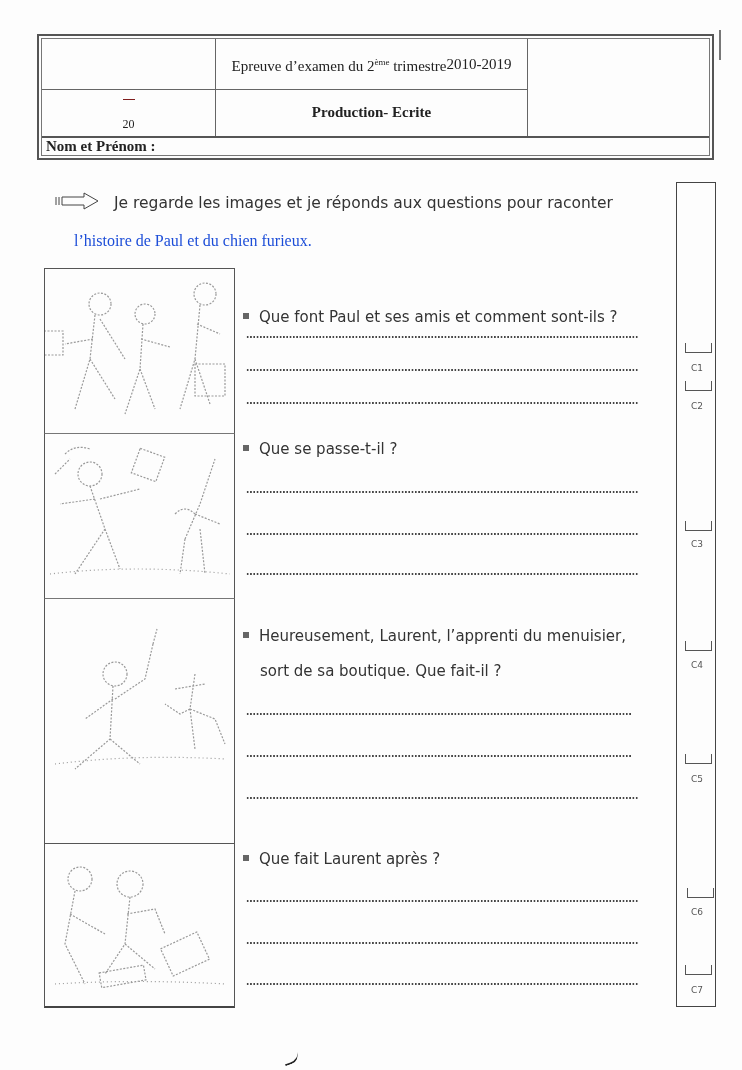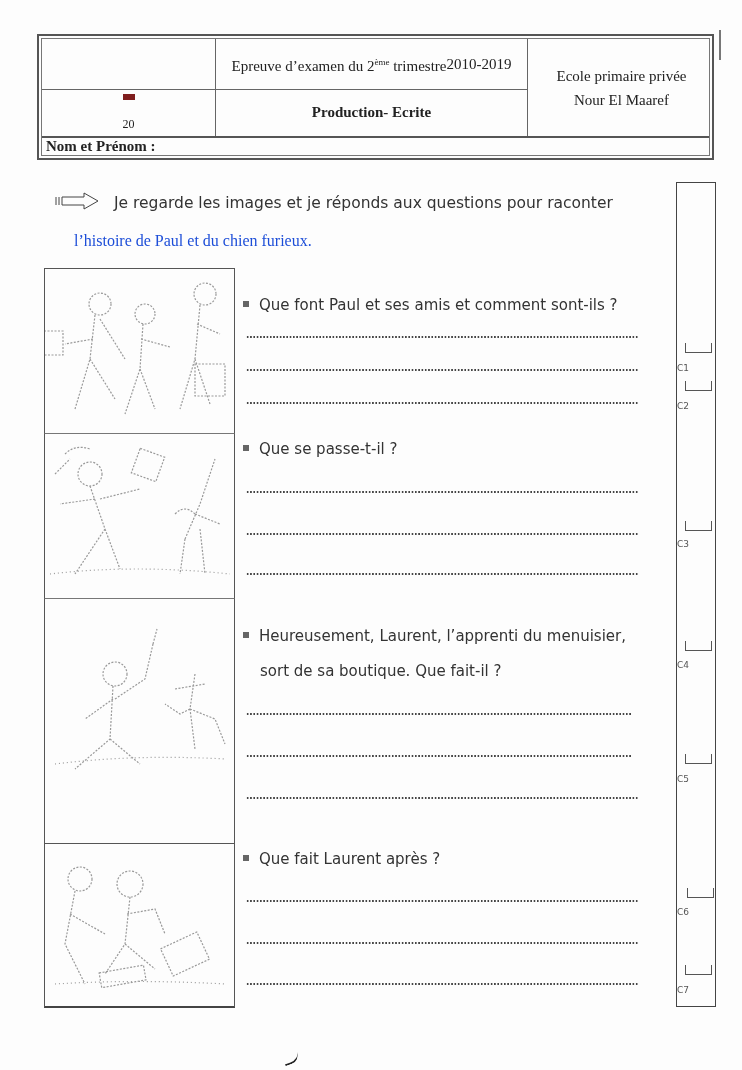--- a/index.html
+++ b/index.html
@@ -14,21 +14,21 @@
     }
     .hdr .inner {
       position: absolute; left: 2px; top: 2px; right: 2px; bottom: 2px; border: 1px solid #777;
     }
     .cell { position: absolute; box-sizing: border-box; display: flex; align-items: center; justify-content: center; text-align: center; }
     .vline { position: absolute; background: #666; width: 1px; }
     .hline { position: absolute; background: #666; height: 1px; }
     .c-class { left: 0; top: 0; width: 173px; height: 50px; font-size: 15px; }
     .c-class sup { font-size: 9px; }
     .c-score { left: 0; top: 50px; width: 173px; height: 47px; font-size: 12px; align-items: flex-end; padding-bottom: 4px; }
-    .c-score span { border-top: 6px solid #7f1d1d; padding-top: 17px; }
+    .c-score span { border-top: 1px solid #7f1d1d; padding-top: 17px; }
     .c-exam { left: 174px; top: 0; width: 311px; height: 50px; font-size: 15px; flex-direction: row; line-height: 21px; }
     .c-exam sup { font-size: 9px; }
     .c-prod { left: 174px; top: 50px; width: 311px; height: 47px; font-size: 15px; font-weight: bold; }
     .c-school { left: 486px; top: 0; width: 187px; height: 97px; font-size: 15px; flex-direction: column; line-height: 24px; }
     .c-name { left: 4px; top: 99px; width: 300px; height: 16px; justify-content: flex-start; font-size: 15px; font-weight: bold; }
 
     
     .instr { position: absolute; left: 54px; top: 192px; font-family: "DejaVu Sans", sans-serif; font-size: 15.5px; color: #333; }
     .instr .arrow { display: inline-block; vertical-align: middle; margin-right: 14px; }
     .instr2 { position: absolute; left: 74px; top: 232px; font-family: "Liberation Serif", serif; font-size: 16px; color: #1d4ed8; }
@@ -45,21 +45,21 @@
     
     .q { position: absolute; left: 243px; font-family: "DejaVu Sans", sans-serif; font-size: 15px; color: #333; }
     .q .bullet { display: inline-block; width: 6px; height: 6px; background: #666; margin-right: 10px; vertical-align: middle; position: relative; top: -2px; }
     .dots { position: absolute; left: 246px; width: 392px; height: 2px;
       background-image: radial-gradient(circle, #444 0.9px, transparent 1.1px);
       background-size: 3.3px 2px; background-repeat: repeat-x; }
 
     
     .crit { position: absolute; left: 676px; top: 182px; width: 40px; height: 825px; border: 1px solid #444; box-sizing: border-box; }
     .cbox { position: absolute; left: 8px; width: 27px; height: 10px; border: 1px solid #555; border-top: none; box-sizing: border-box; }
-    .clabel { position: absolute; width: 40px; left: 0; text-align: left; font-family: "DejaVu Sans", sans-serif; font-size: 9px; color: #555; }
+    .clabel { position: absolute; width: 40px; left: 0; text-align: center; font-family: "DejaVu Sans", sans-serif; font-size: 9px; color: #555; }
 
     .scratch { position: absolute; left: 283px; top: 1052px; width: 16px; height: 10px; border-bottom: 2px solid #222; border-radius: 0 0 10px 0; transform: rotate(-20deg); }
     .edge-mark { position: absolute; left: 719px; top: 30px; width: 2px; height: 30px; background: #777; }
   </style>
 </head>
 <body>
 
 <div class="edge-mark"></div>
 
 <div class="hdr">
@@ -70,24 +70,20 @@
     <div class="hline" style="left:0;top:97px;width:100%;height:2px;background:#555;"></div>
 
     <div class="cell c-score">
       <span>20</span>
     </div>
     <div class="cell c-exam">
       <div><span>Epreuve d’examen du 2</span><sup>ème</sup><span> trimestre</span></div>
       <div>2010-2019</div>
     </div>
     <div class="cell c-prod">Production- Ecrite</div>
-    <div class="cell c-school">
-      <div>Ecole primaire privée</div>
-      <div>Nour El Maaref</div>
-    </div>
     <div class="cell c-name">
       <span>Nom et Prénom :</span>
     </div>
   </div>
 </div>
 
 <div class="instr">
   <span class="arrow">
     <svg width="46" height="18" viewBox="0 0 46 18">
       <line x1="2" y1="5" x2="2" y2="13" stroke="#444" stroke-width="1"></line>
@@ -136,21 +132,21 @@
         <path d="M30 47 L20 100 L40 140 M25 70 L60 90"></path>
       <circle cx="85" cy="40" r="13"></circle>
         <path d="M85 53 L80 100 L60 130 M80 100 L110 125 M82 70 L110 65 L120 90"></path>
       <rect x="120" y="95" width="40" height="30" transform="rotate(-25 140 110)"></rect>
       <rect x="55" y="125" width="45" height="15" transform="rotate(-10 77 132)"></rect>
       <path d="M10 140 Q90 135 180 140" stroke-dasharray="1 3"></path>
     </svg>
   </div>
 </div>
 
-<div class="q" style="top:296px;">
+<div class="q" style="top:308px;">
   <span class="bullet"></span><span>Que font Paul et ses amis et comment sont-ils ?</span>
 </div>
 <div class="dots" style="top:336px;"></div>
 <div class="dots" style="top:369px;"></div>
 <div class="dots" style="top:402px;"></div>
 
 <div class="q" style="top:440px;">
   <span class="bullet"></span><span>Que se passe-t-il ?</span>
 </div>
 <div class="dots" style="top:491px;"></div>

